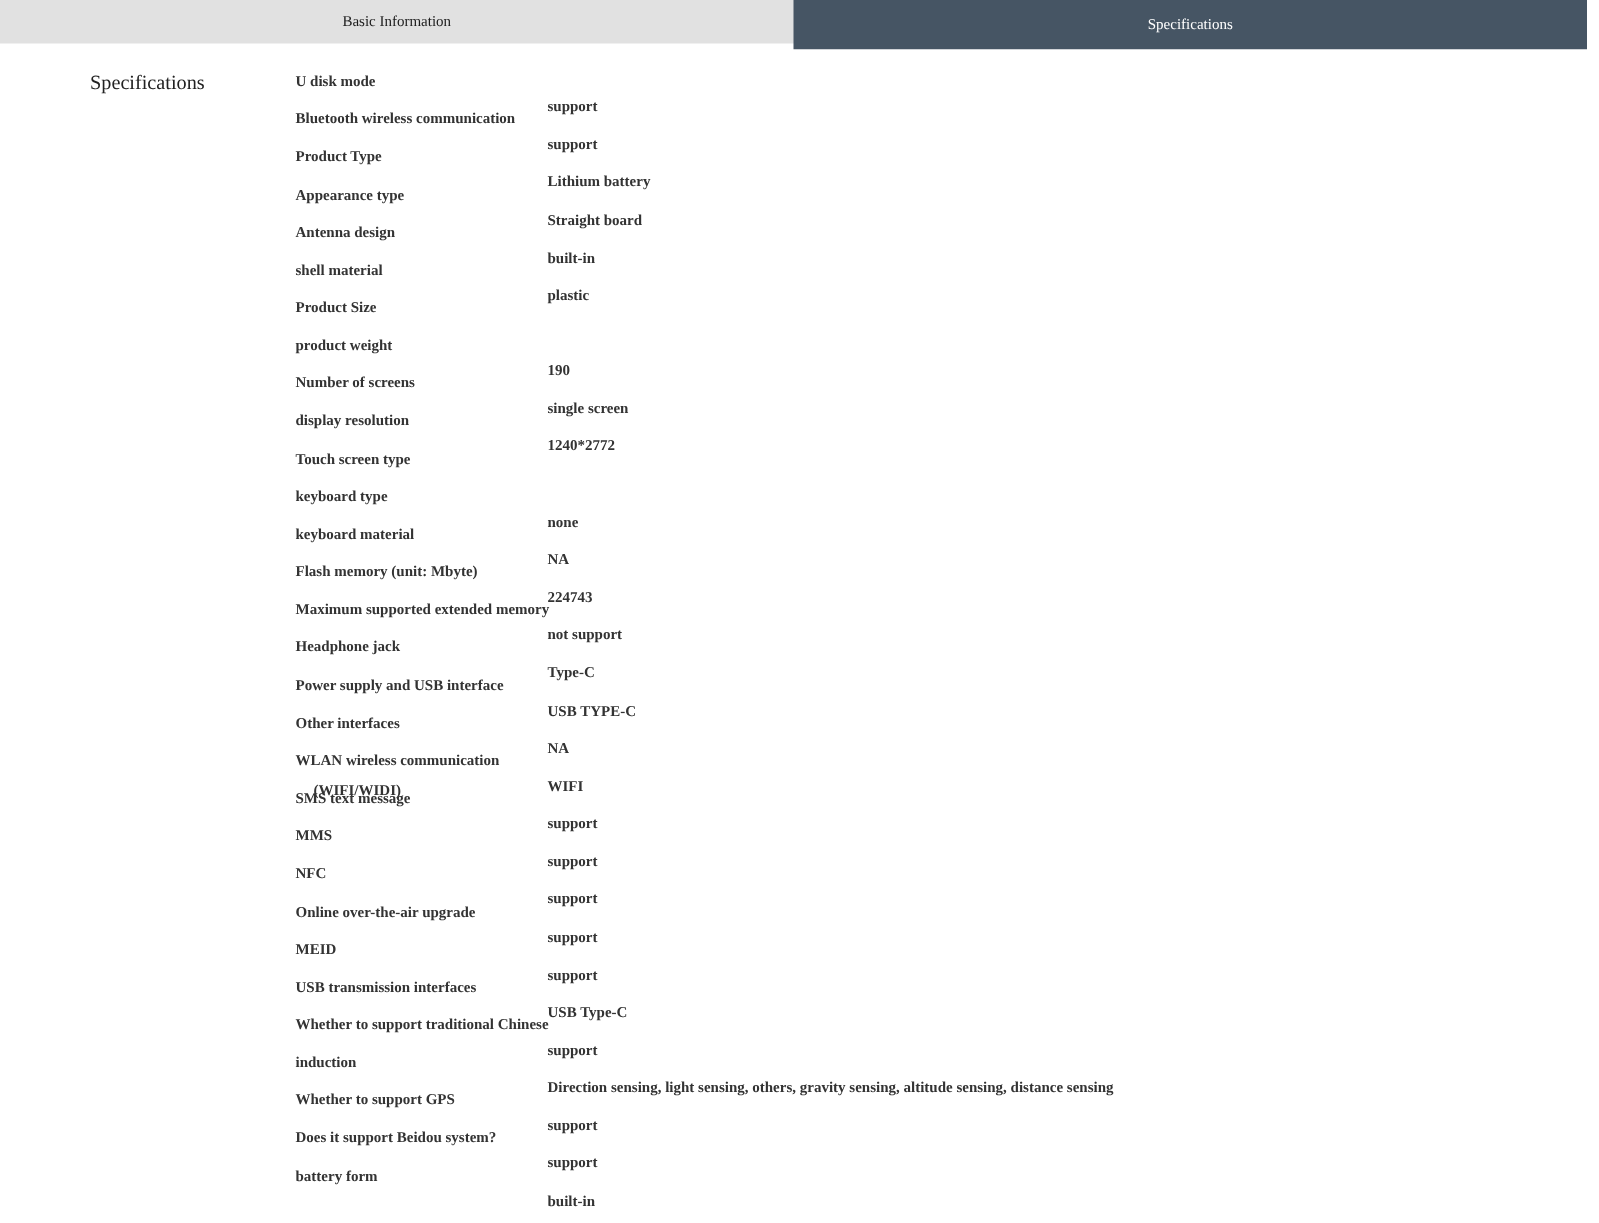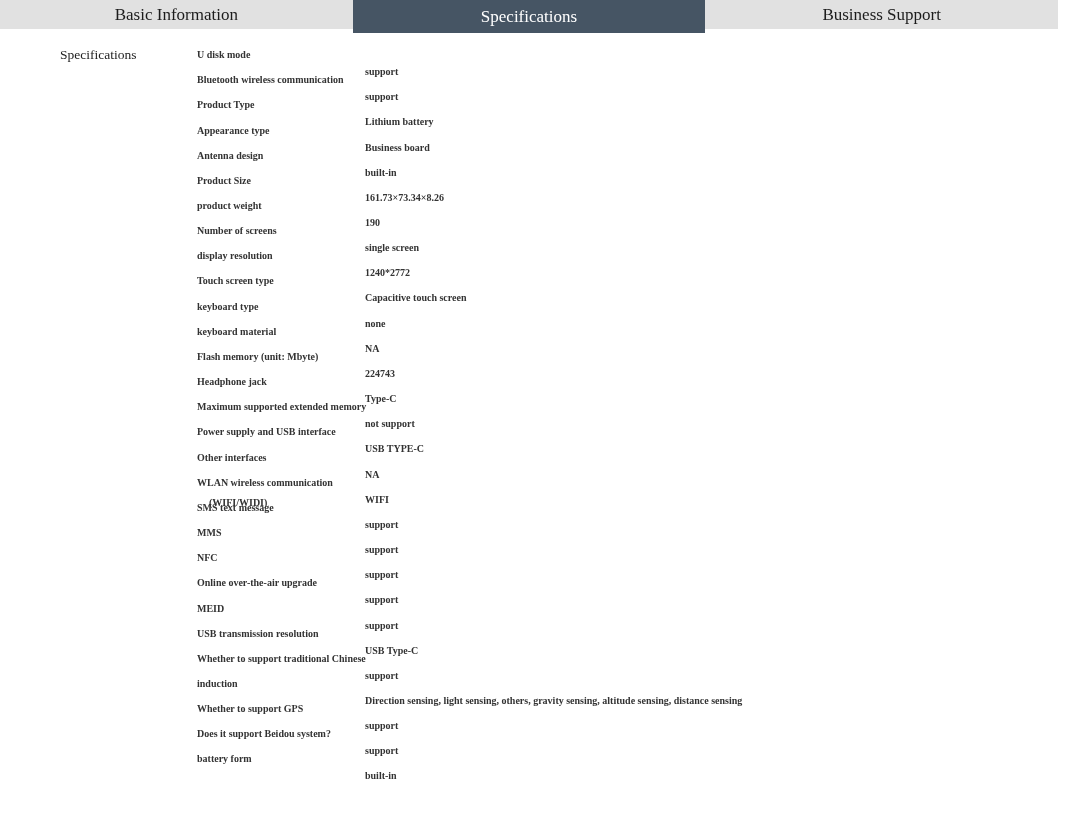--- a/index.html
+++ b/index.html
@@ -23,21 +23,21 @@
   .tabbar{
     position:absolute;left:0;top:0;
     width:1058px;height:29px;
     background:var(--tab-bar-bg);
     display:flex;
   }
   .tab{
     flex:1 1 0;
     height:29px;
     display:flex;align-items:center;justify-content:center;
-    font-size:17px;
+    font-size:10px;
     color:var(--tab-text);
     cursor:pointer;
     user-select:none;
   }
   .tab.active{
     background:var(--tab-active-bg);
     color:var(--tab-active-text);
     height:33px;
   }
   
@@ -85,85 +85,86 @@
     z-index:2;
     pointer-events:none;
   }
 </style>
 </head>
 <body>
 
 <div class="tabbar">
   <div class="tab">Basic Information</div>
   <div class="tab active">Specifications</div>
-  <div class="tab">Business Support</div>
 </div>
 
 <div class="content">
   <div class="section-title">Specifications</div>
   <div class="spec-rows" id="spec-rows">
       <div class="spec-row">
         <span class="spec-label">U disk mode</span>
         <span class="spec-value">support</span>
       </div>
       <div class="spec-row">
         <span class="spec-label">Bluetooth wireless communication</span>
         <span class="spec-value">support</span>
       </div>
       <div class="spec-row">
         <span class="spec-label">Product Type</span>
         <span class="spec-value">Lithium battery</span>
       </div>
       <div class="spec-row">
         <span class="spec-label">Appearance type</span>
-        <span class="spec-value">Business board</span>
+        <span class="spec-value">Straight board</span>
       </div>
       <div class="spec-row">
         <span class="spec-label">Antenna design</span>
         <span class="spec-value">built-in</span>
       </div>
       <div class="spec-row">
+        <span class="spec-label">shell material</span>
+        <span class="spec-value">plastic</span>
+      </div>
+      <div class="spec-row">
         <span class="spec-label">Product Size</span>
-        <span class="spec-value">161.73×73.34×8.26</span>
       </div>
       <div class="spec-row">
         <span class="spec-label">product weight</span>
         <span class="spec-value">190</span>
       </div>
       <div class="spec-row">
         <span class="spec-label">Number of screens</span>
         <span class="spec-value">single screen</span>
       </div>
       <div class="spec-row">
         <span class="spec-label">display resolution</span>
         <span class="spec-value">1240*2772</span>
       </div>
       <div class="spec-row">
         <span class="spec-label">Touch screen type</span>
-        <span class="spec-value">Capacitive touch screen</span>
       </div>
       <div class="spec-row">
         <span class="spec-label">keyboard type</span>
         <span class="spec-value">none</span>
       </div>
       <div class="spec-row">
         <span class="spec-label">keyboard material</span>
         <span class="spec-value">NA</span>
       </div>
       <div class="spec-row">
         <span class="spec-label">Flash memory (unit: Mbyte)</span>
         <span class="spec-value">224743</span>
       </div>
       <div class="spec-row">
+        <span class="spec-label">Maximum supported extended memory</span>
+        <span class="spec-value">not support</span>
+      </div>
+      <div class="spec-row">
         <span class="spec-label">Headphone jack</span>
         <span class="spec-value">Type-C</span>
-      </div>
-      <div class="spec-row">
-        <span class="spec-label">Maximum supported extended memory</span>
-        <span class="spec-value">not support</span>
       </div>
       <div class="spec-row">
         <span class="spec-label">Power supply and USB interface</span>
         <span class="spec-value">USB TYPE-C</span>
       </div>
       <div class="spec-row">
         <span class="spec-label">Other interfaces</span>
         <span class="spec-value">NA</span>
       </div>
       <div class="spec-row">
@@ -185,21 +186,21 @@
       </div>
       <div class="spec-row">
         <span class="spec-label">Online over-the-air upgrade</span>
         <span class="spec-value">support</span>
       </div>
       <div class="spec-row">
         <span class="spec-label">MEID</span>
         <span class="spec-value">support</span>
       </div>
       <div class="spec-row">
-        <span class="spec-label">USB transmission resolution</span>
+        <span class="spec-label">USB transmission interfaces</span>
         <span class="spec-value">USB Type-C</span>
       </div>
       <div class="spec-row">
         <span class="spec-label">Whether to support traditional Chinese</span>
         <span class="spec-value">support</span>
       </div>
       <div class="spec-row">
         <span class="spec-label">induction</span>
         <span class="spec-value">Direction sensing, light sensing, others, gravity sensing, altitude sensing, distance sensing</span>
       </div>

